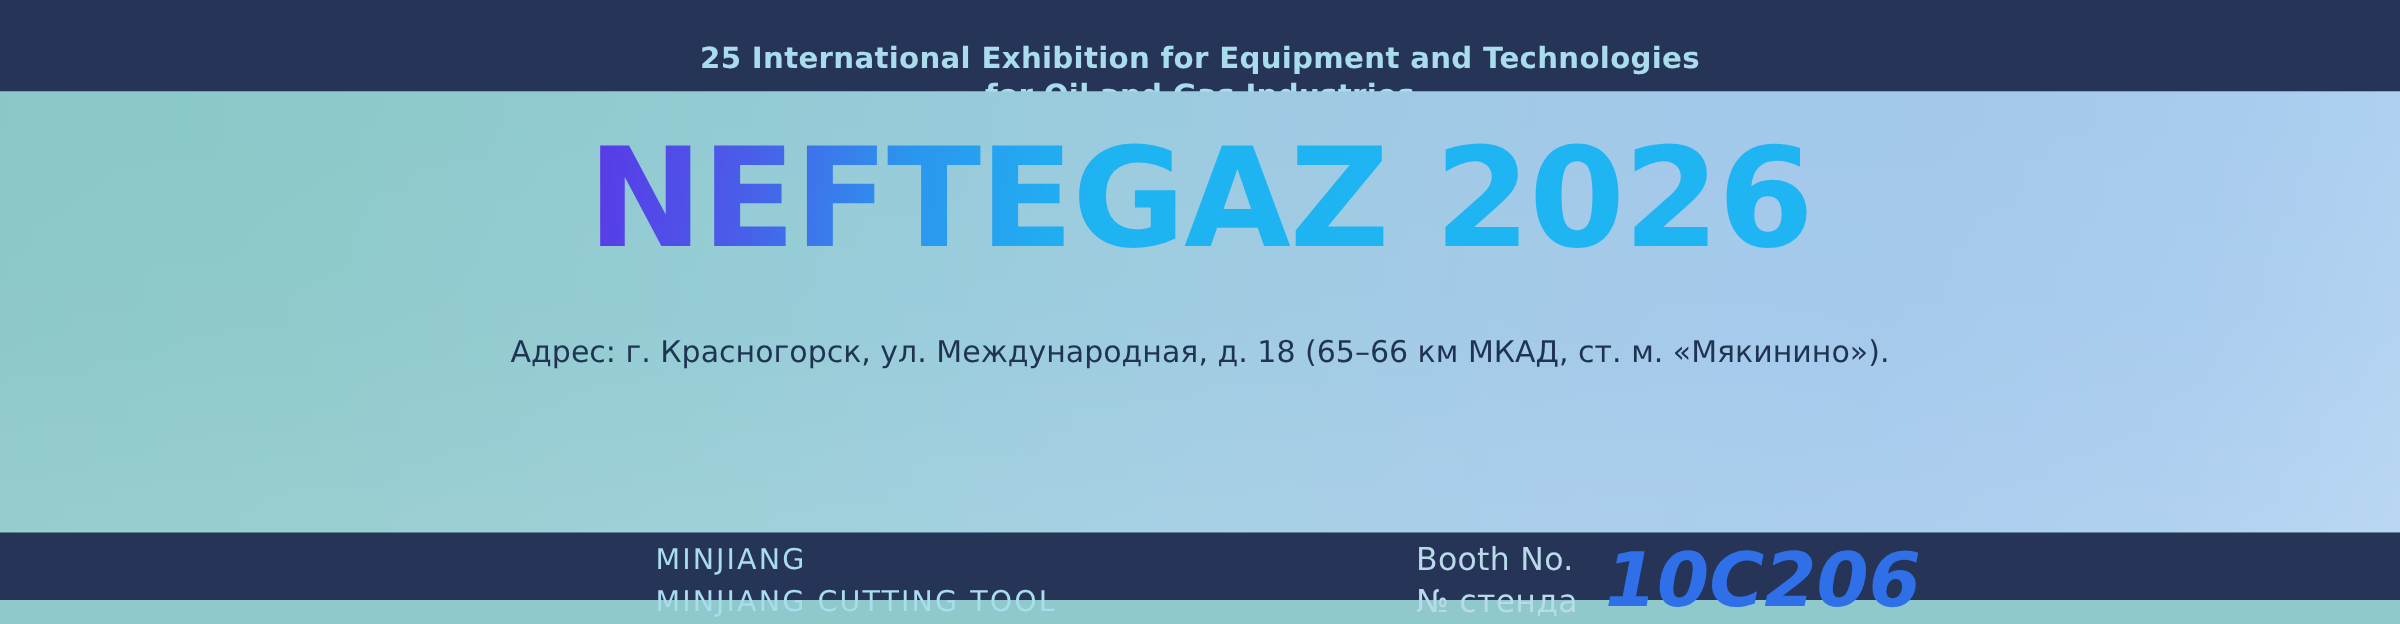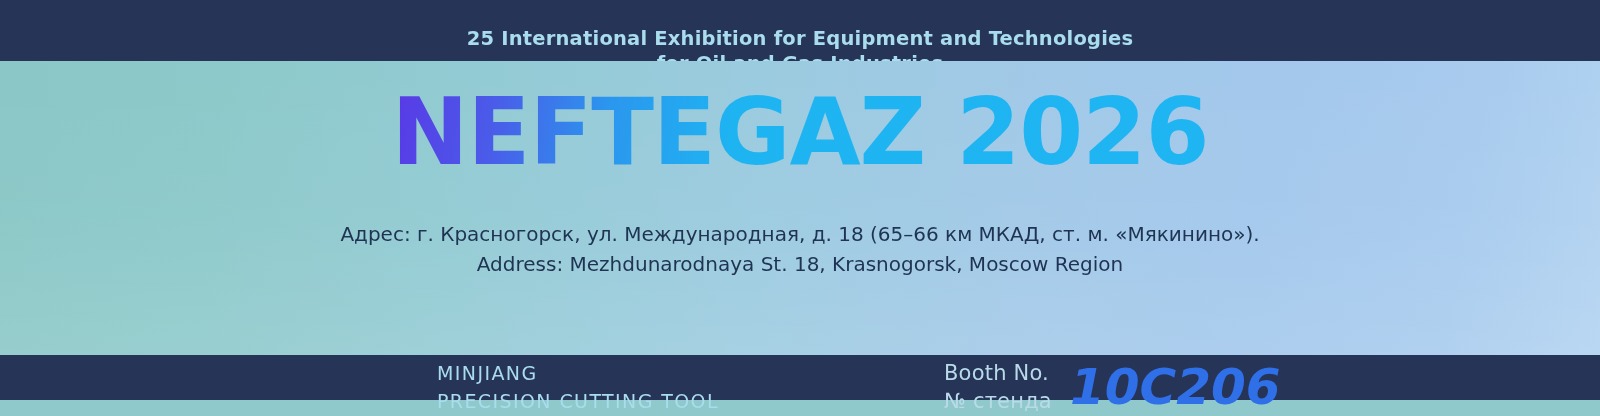--- a/index.html
+++ b/index.html
@@ -209,31 +209,30 @@
   </div>
 
   <div class="stage">
     <div class="stage-inner">
 
       <div class="wordmark">NEFTEGAZ 2026</div>
 
 
       <div class="address-block">
         <p class="address-line">Адрес: г. Красногорск, ул. Международная, д. 18 (65–66 км МКАД, ст. м. «Мякинино»).</p>
-        <p class="address-line">Address: Mezhdunarodnaya St. 18, Krasnogorsk, Moscow Region</p>
       </div>
 
     </div>
   </div>
 
   <div class="bottom-bar">
 
     <div class="company">
       <p class="company-line">MINJIANG</p>
-      <p class="company-line">PRECISION CUTTING TOOL</p>
+      <p class="company-line">MINJIANG CUTTING TOOL</p>
     </div>
 
     <div class="booth">
       <div class="booth-labels">
         <p class="booth-label-line">Booth No.</p>
         <p class="booth-label-line">№ стенда</p>
       </div>
       <p class="booth-number">10C206</p>
     </div>
 

